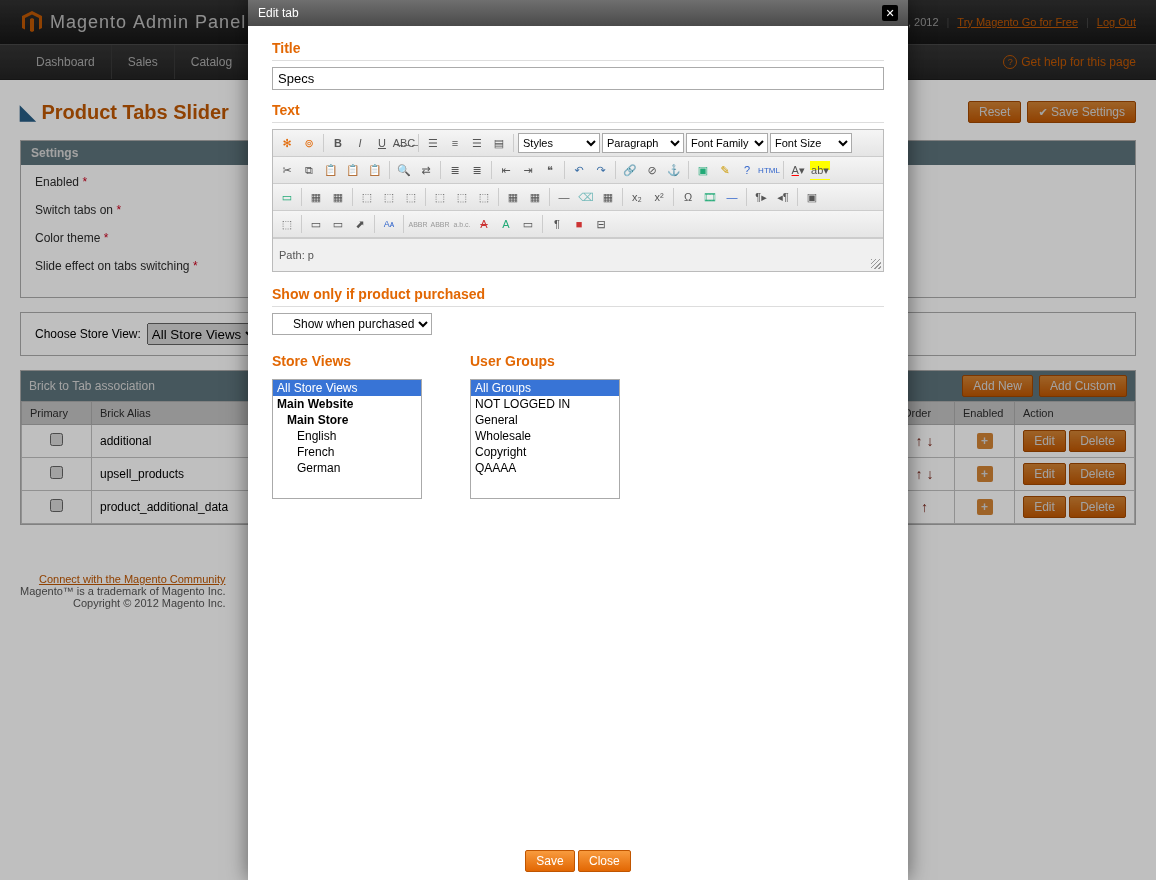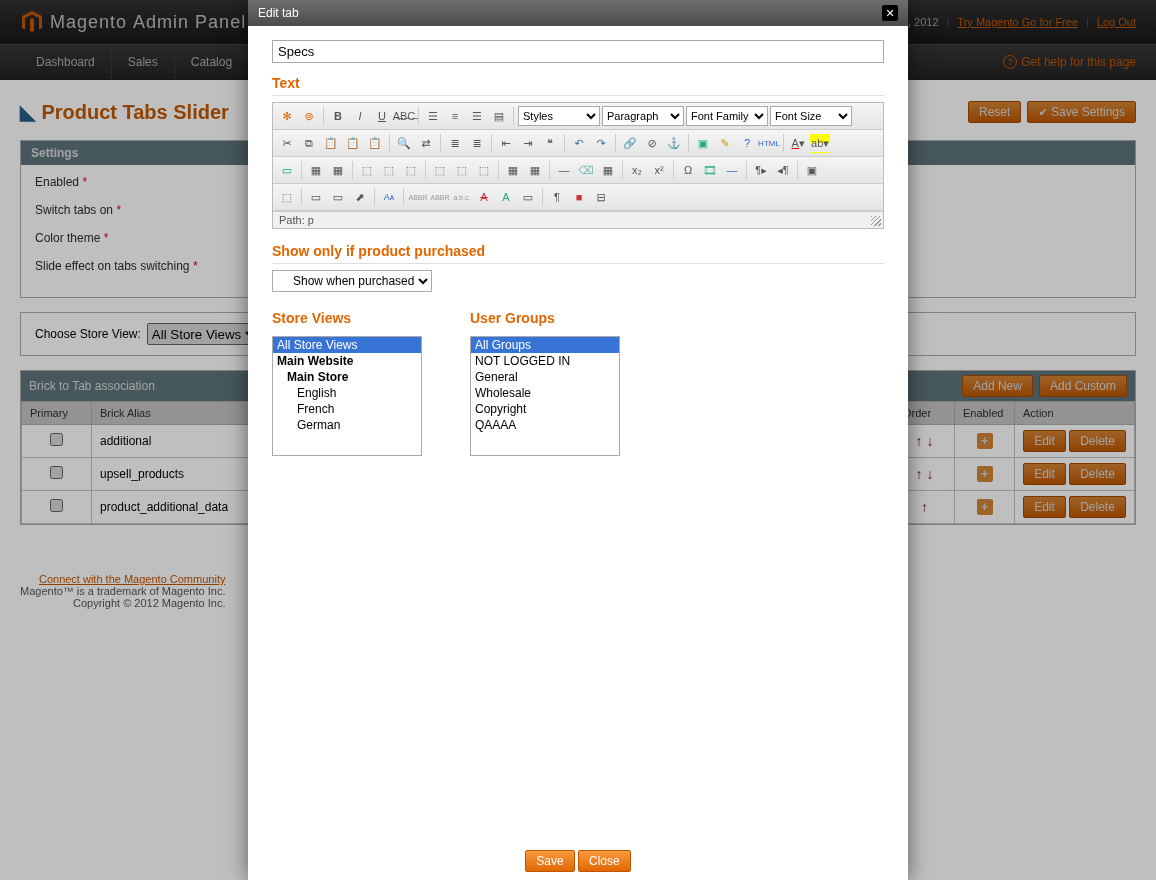--- a/index.html
+++ b/index.html
@@ -221,21 +221,21 @@
   padding: 8px;
   font-size: 12px;
   color: #333;
   border: none;
   outline: none;
   resize: none;
 }
 .editor-path {
   background: #f0f0f0;
   border-top: 1px solid #ccc;
-  padding: 2px 6px;
+  padding: 10px 6px;
   font-size: 11px;
   color: #555;
   position: relative;
 }
 .resize-grip {
   position: absolute;
   right: 2px;
   bottom: 2px;
   width: 10px;
   height: 10px;
@@ -379,20 +379,21 @@
 </div>
 
 <div class="overlay"></div>
 
 <div class="modal">
   <div class="modal-head">
     <span>Edit tab</span>
     <span class="modal-close">✕</span>
   </div>
   <div class="modal-body">
+    <div class="sect-title">Title</div>
     <input class="text-input" value="Specs" style="">
 
     <div class="sect-title">Text</div>
     <div class="editor">
 
       <div class="toolbar">
         <span class="tb-btn" style="color:#e26703;">✻</span>
         <span class="tb-btn" style="color:#e26703;">⊚</span>
         <span class="tb-sep"></span>
         <span class="tb-btn">

